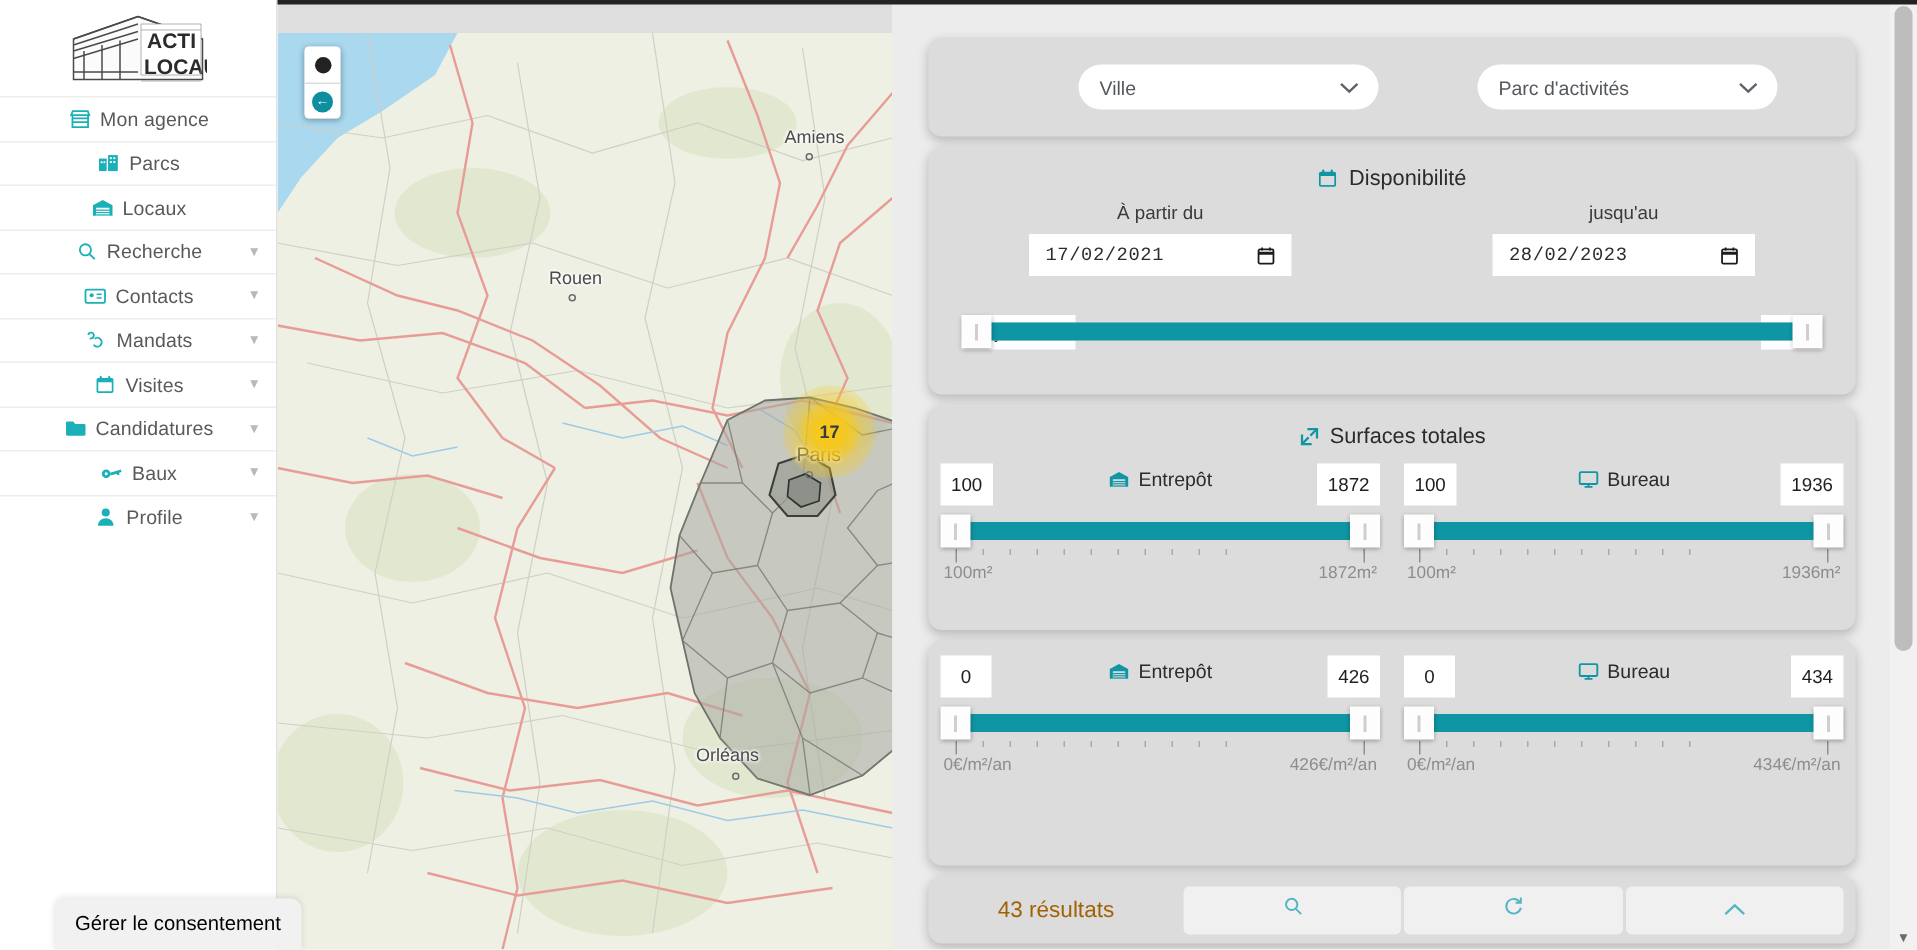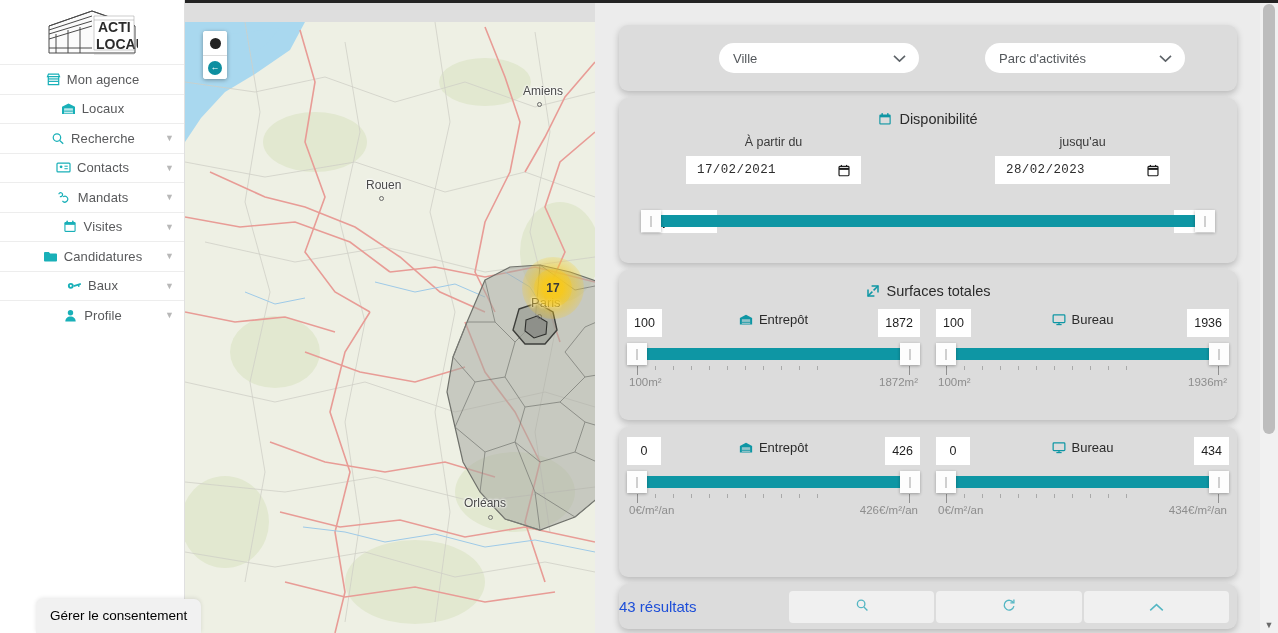--- a/index.html
+++ b/index.html
@@ -395,23 +395,24 @@
   .axis-lbl.r { right: 2px; }
 
   
   .card-results {
     height: 45px;
     display: flex;
     align-items: center;
     padding: 0 8px 0 0;
   }
   .results-count {
-    color: #1d4ed8;
+    color: #a16207;
     font-size: 15px;
     width: 170px;
+    text-align: center;
     flex: 0 0 170px;
   }
   .results-btns {
     display: flex;
     gap: 2px;
     flex: 1 1 auto;
   }
   .rbtn {
     flex: 1 1 0;
     height: 32px;
@@ -498,20 +499,35 @@
           <svg width="15" height="13" viewBox="0 0 16 14" fill="none" stroke="currentColor" stroke-width="1.3">
             <path d="M1.5 4 L2.6 1.2 H13.4 L14.5 4 Z"></path>
               <path d="M2.4 4 V12.6 H13.6 V4"></path>
             <path d="M2.4 6.4 H13.6"></path>
               <path d="M2.4 9 H13.6"></path>
           </svg>
         </span>
         <span class="nav-label">Mon agence</span>
       </div>
 
+      <div class="nav-item">
+        <span class="ico">
+          <svg width="15" height="13" viewBox="0 0 16 14" fill="currentColor">
+            <rect x="1" y="4" width="5.5" height="9"></rect>
+              <rect x="7.5" y="1.5" width="7" height="11.5"></rect>
+            <rect x="8.8" y="3" width="1.4" height="1.4" fill="#fff"></rect>
+              <rect x="11.3" y="3" width="1.4" height="1.4" fill="#fff"></rect>
+            <rect x="8.8" y="5.8" width="1.4" height="1.4" fill="#fff"></rect>
+              <rect x="11.3" y="5.8" width="1.4" height="1.4" fill="#fff"></rect>
+            <rect x="2.2" y="6" width="1.3" height="1.3" fill="#fff"></rect>
+              <rect x="4.2" y="6" width="1.3" height="1.3" fill="#fff"></rect>
+          </svg>
+        </span>
+        <span class="nav-label">Parcs</span>
+      </div>
 
       <div class="nav-item">
         <span class="ico">
           <svg width="15" height="13" viewBox="0 0 16 14" fill="currentColor">
             <path d="M1 5.2 L8 1.5 L15 5.2 V12.8 H1 Z"></path>
             <rect x="3.3" y="7" width="9.4" height="5.8" fill="#fff"></rect>
             <rect x="3.3" y="8.3" width="9.4" height=".9" fill="currentColor"></rect>
             <rect x="3.3" y="10" width="9.4" height=".9" fill="currentColor"></rect>
             <rect x="3.3" y="11.7" width="9.4" height=".9" fill="currentColor"></rect>
           </svg>

